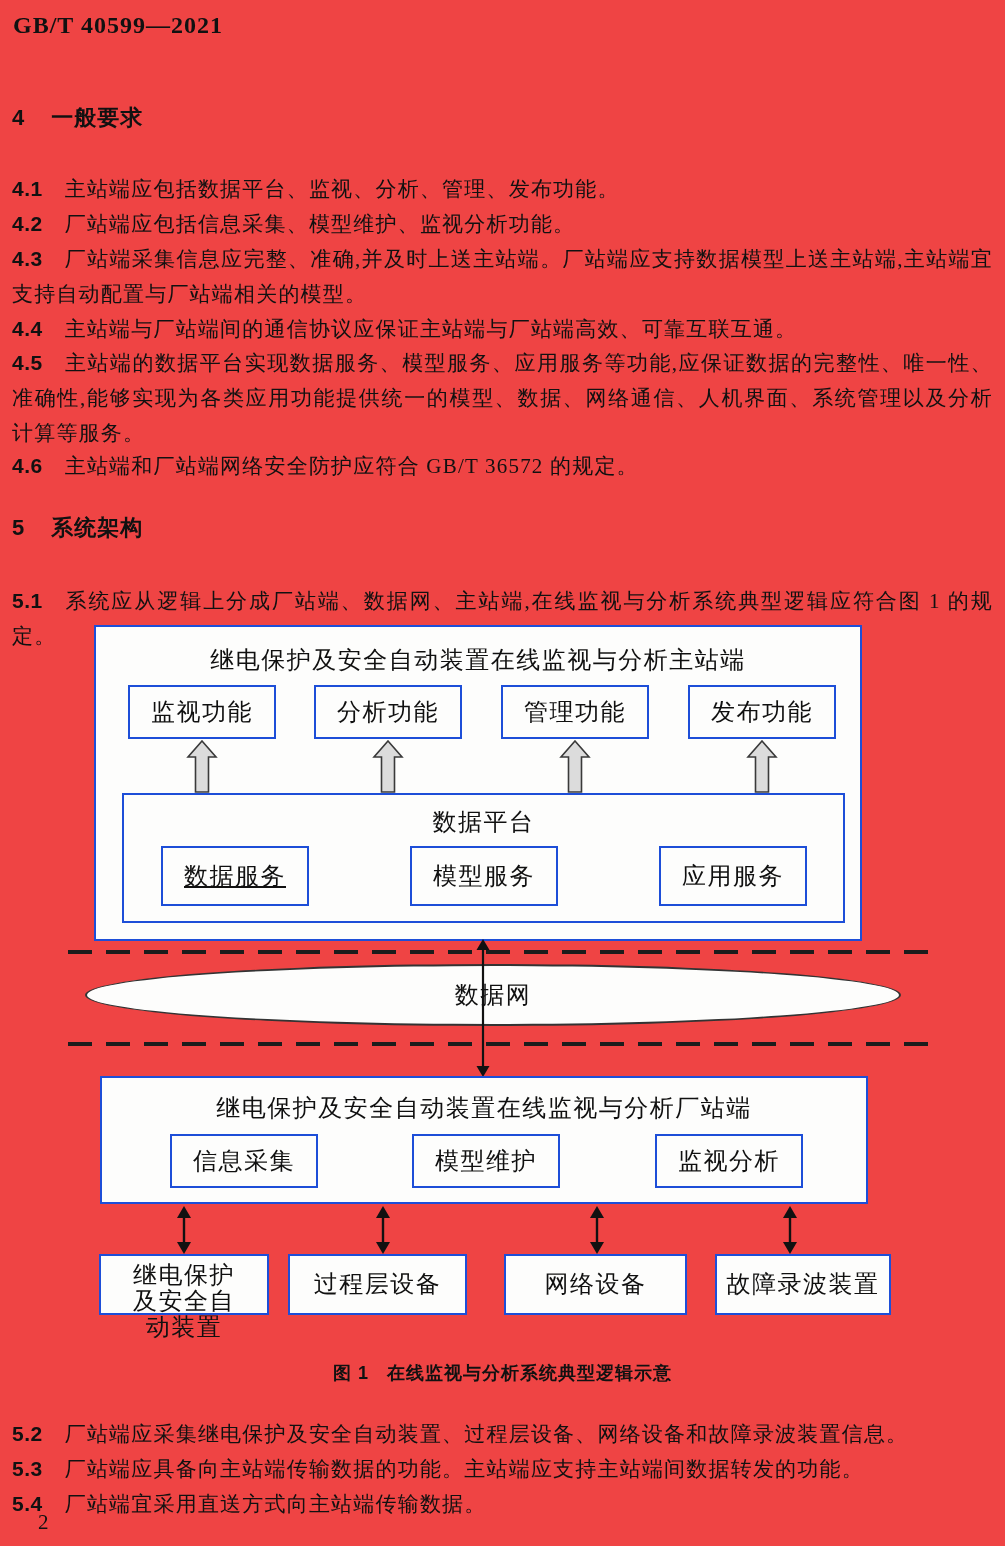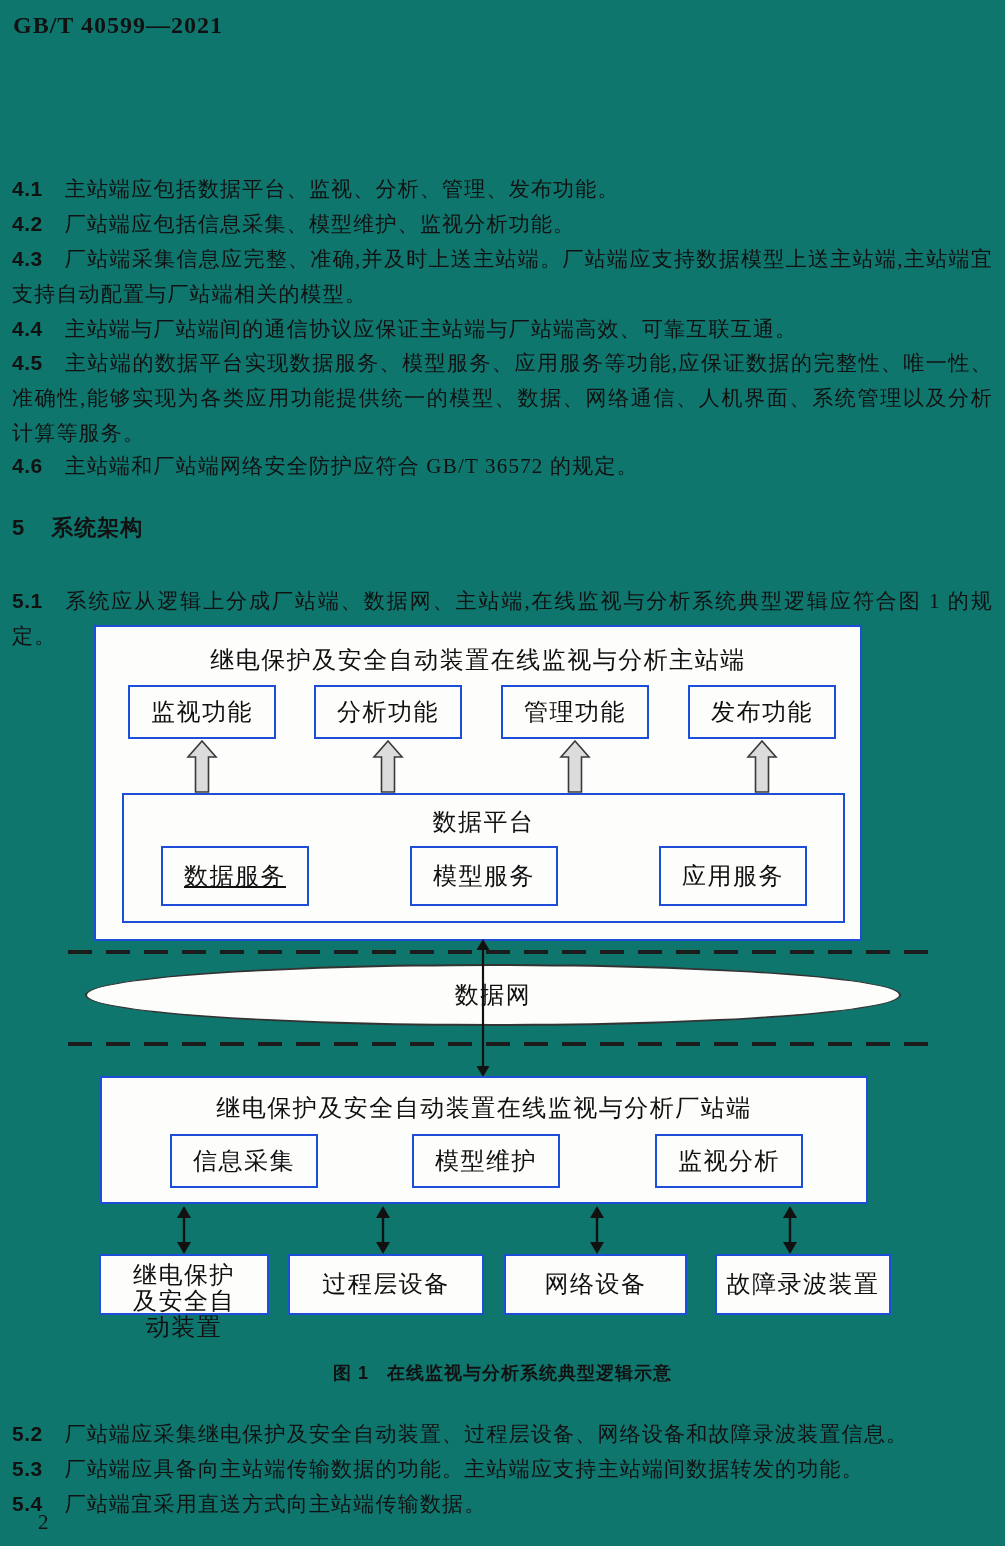--- a/index.html
+++ b/index.html
@@ -1,18 +1,18 @@
 <!DOCTYPE html>
 <html><head>
 <meta charset="utf-8">
 <style>
   html,body{margin:0;padding:0;background:#888;}
   .page{
     position:relative;width:1005px;height:1546px;margin:0 auto;
-    background:#0f766e;color:#111;overflow:hidden;
+    background:#ef4444;color:#111;overflow:hidden;
     font-family:"Liberation Serif","DejaVu Serif",serif;
   }
   
   .doc-header{
     position:absolute;left:13px;top:12px;
     font-family:"Liberation Serif","DejaVu Serif",serif;
     font-weight:700;font-size:24px;letter-spacing:1px;
   }
   .page-num{
     position:absolute;left:38px;top:1510px;
@@ -80,29 +80,32 @@
   .station-title{left:100px;top:1092px;width:768px;}
   .stbox{top:1134px;width:148px;height:54px;border-width:2px;}
   .stbox .bx-label{position:static;display:block;line-height:50px;}
   .st1{left:170px;} .st2{left:412px;} .st3{left:655px;}
   .link-arrow{position:absolute;top:1206px;width:22px;height:48px;}
   .la1{left:173px;} .la2{left:372px;} .la3{left:586px;} .la4{left:779px;}
   .dvbox{top:1254px;height:61px;border-width:2px;}
   .dvbox .bx-label{position:static;display:block;line-height:57px;}
   .dv1{left:99px;width:170px;}
   .dv1 .bx-label{line-height:26px;padding:6px 21px 0;}
-  .dv2{left:288px;width:196px;} .dv3{left:504px;width:183px;} .dv4{left:715px;width:176px;}
+  .dv2{left:288px;width:179px;} .dv3{left:504px;width:183px;} .dv4{left:715px;width:176px;}
 </style>
 </head>
 <body>
 
 <div class="page">
 
   <div class="doc-header">GB/T 40599—2021</div>
 
+  <div class="sec-head h4">
+    <span class="num">4</span><span>一般要求</span>
+  </div>
 
   <div class="clause c41">
     <span class="num">4.1</span><span>主站端应包括数据平台、监视、分析、管理、发布功能。</span>
   </div>
   <div class="clause c42">
     <span class="num">4.2</span><span>厂站端应包括信息采集、模型维护、监视分析功能。</span>
   </div>
   <div class="clause c43">
     <span class="num">4.3</span><span>厂站端采集信息应完整、准确,并及时上送主站端。厂站端应支持数据模型上送主站端,主站端宜支持自动配置与厂站端相关的模型。</span>
   </div>

